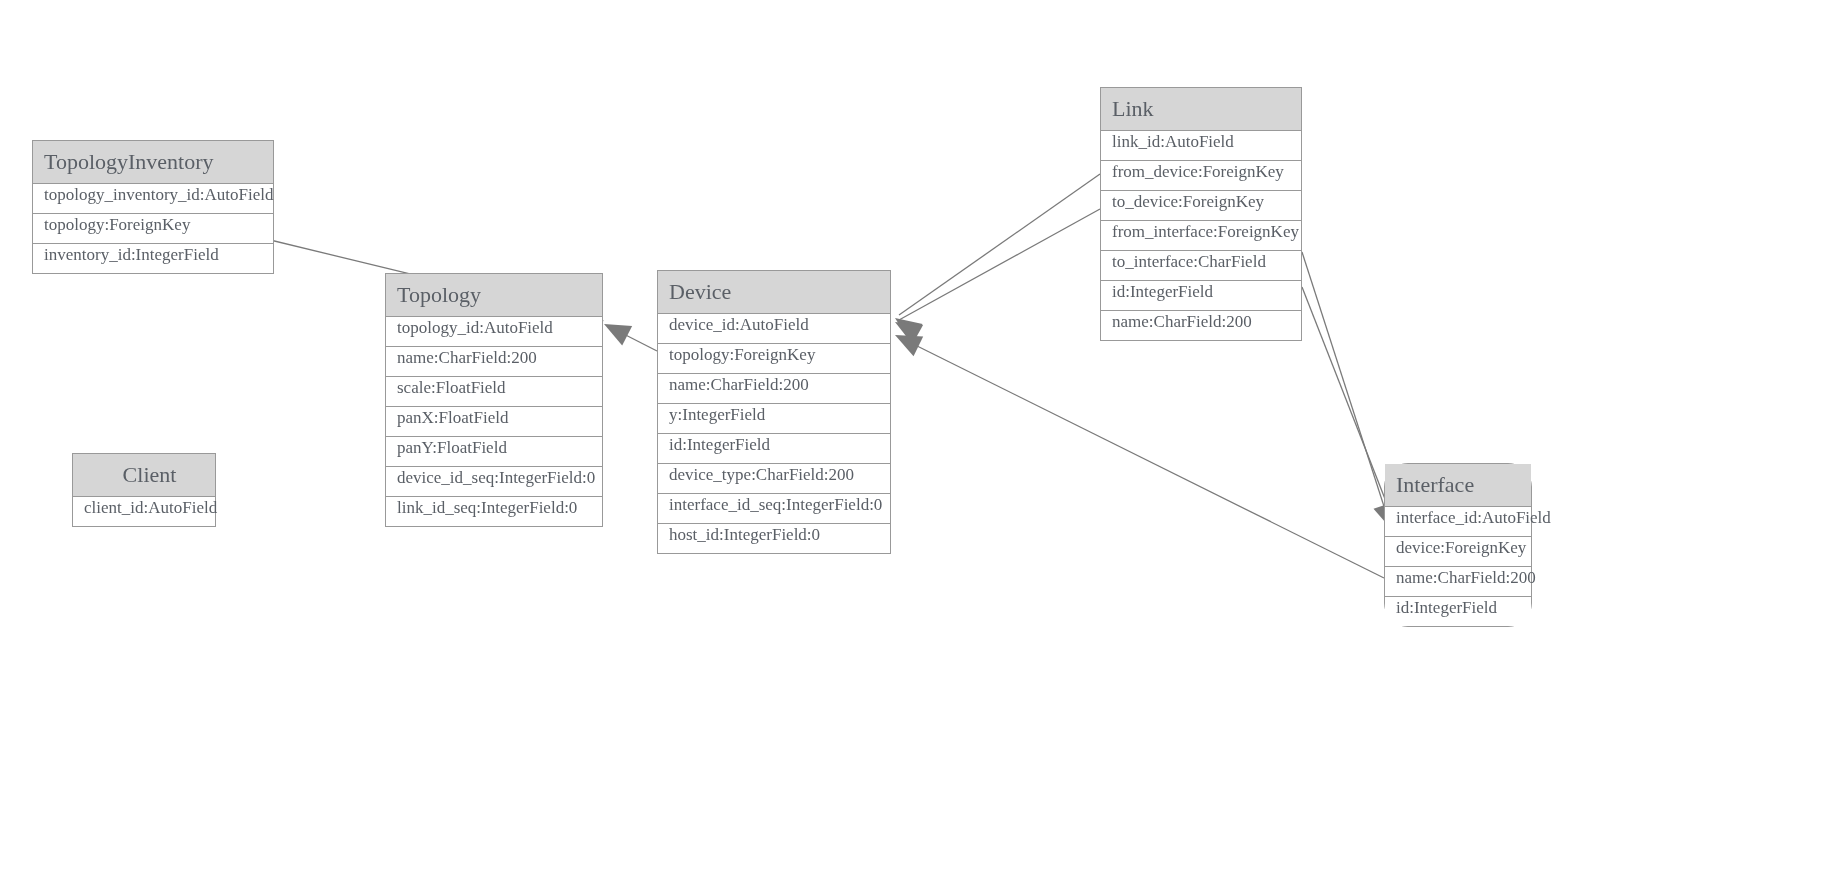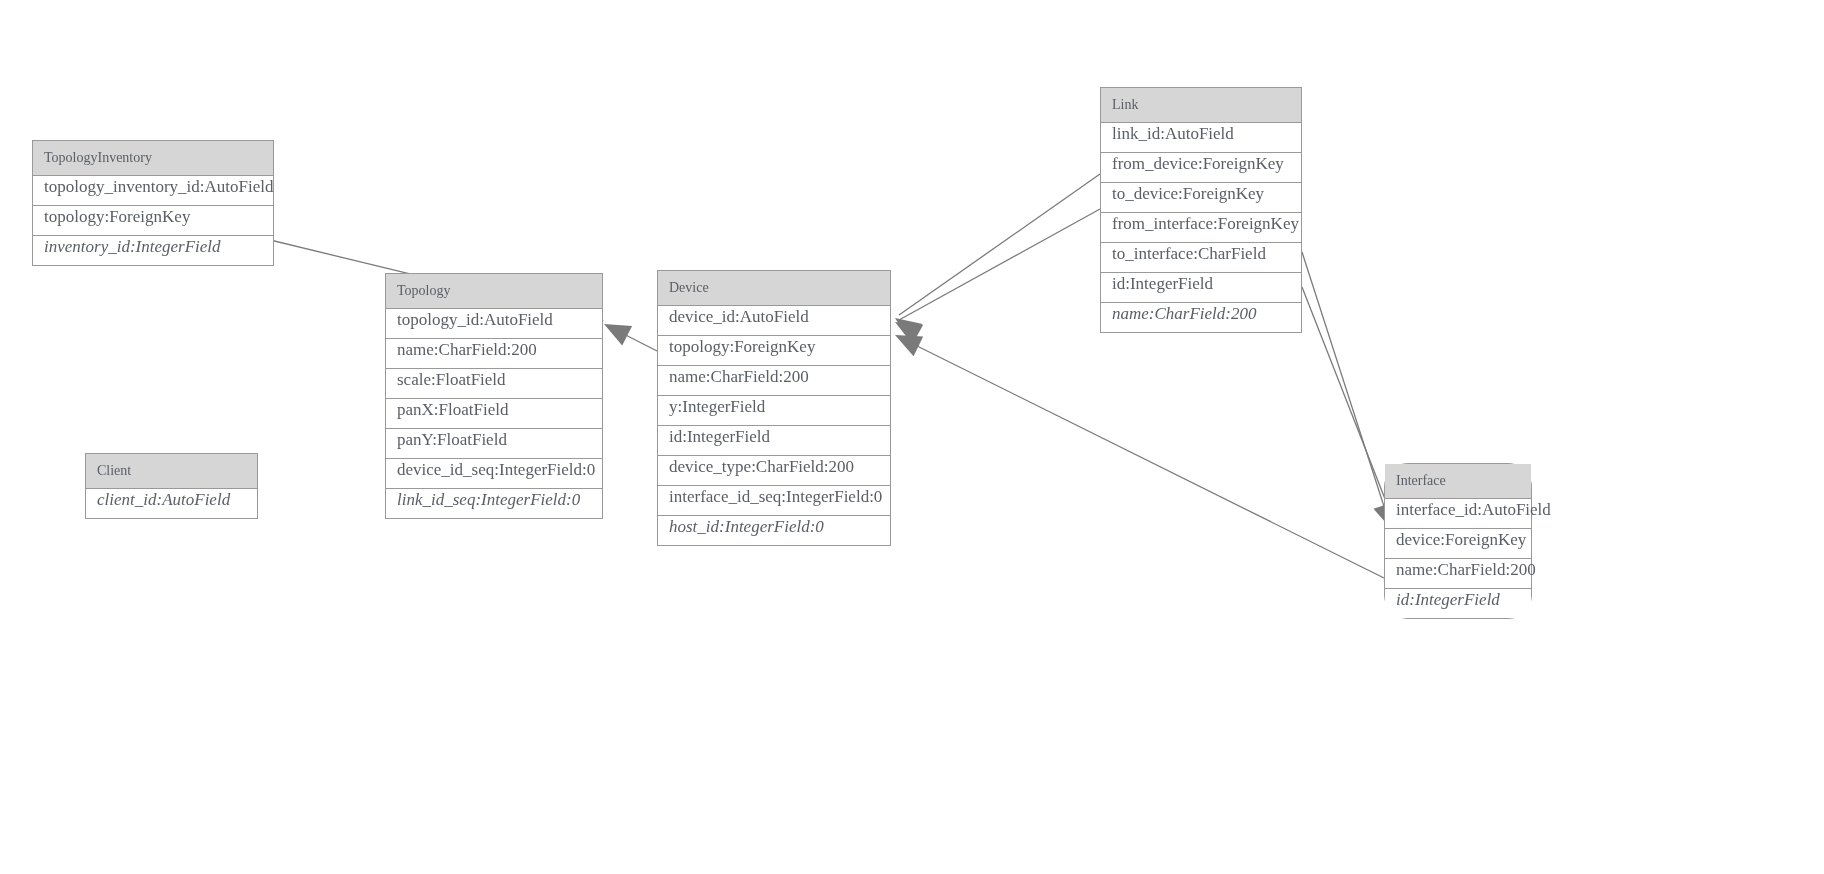--- a/index.html
+++ b/index.html
@@ -28,38 +28,37 @@
     box-sizing: border-box;
     border: 1px solid #999999;
     background: #ffffff;
     z-index: 2;
   }
   .entity-title {
     box-sizing: border-box;
     background: #d6d6d6;
     border-bottom: 1px solid #999999;
     color: #5a5f66;
-    font-size: 14px;
+    font-size: 22px;
     line-height: 1;
     padding: 10px 0 10px 11px;
     white-space: nowrap;
   }
   .entity-field {
     box-sizing: border-box;
     border-bottom: 1px solid #999999;
     color: #5a5f66;
     font-size: 17px;
     line-height: 1;
     padding: 2px 0 10px 11px;
     white-space: nowrap;
     background: #ffffff;
   }
   .entity-field.last {
     border-bottom: none;
-    font-style: italic;
   }
 </style>
 </head>
 <body>
 
 <div id="canvas">
 
   <svg id="edge-layer" viewBox="0 0 1824 874" width="1824" height="874">
       <g>
         <path d="M 262,238 L 600,320" stroke="#7a7a7a" stroke-width="1.3" fill="none"></path>
@@ -101,21 +100,21 @@
       <div class="entity" style="left: 385px; top: 273px; width: 218px;">
         <div class="entity-title">Topology</div>
         <div class="entity-field">topology_id:AutoField</div>
         <div class="entity-field">name:CharField:200</div>
         <div class="entity-field">scale:FloatField</div>
         <div class="entity-field">panX:FloatField</div>
         <div class="entity-field">panY:FloatField</div>
         <div class="entity-field">device_id_seq:IntegerField:0</div>
         <div class="entity-field last">link_id_seq:IntegerField:0</div>
       </div>
-      <div class="entity" style="left: 85px; top: 453px; width: 173px;">
+      <div class="entity" style="left: 72px; top: 453px; width: 144px; text-align: center;">
         <div class="entity-title">Client</div>
         <div class="entity-field last">client_id:AutoField</div>
       </div>
       <div class="entity" style="left: 657px; top: 270px; width: 234px;">
         <div class="entity-title">Device</div>
         <div class="entity-field">device_id:AutoField</div>
         <div class="entity-field">topology:ForeignKey</div>
         <div class="entity-field">name:CharField:200</div>
         <div class="entity-field">y:IntegerField</div>
         <div class="entity-field">id:IntegerField</div>

